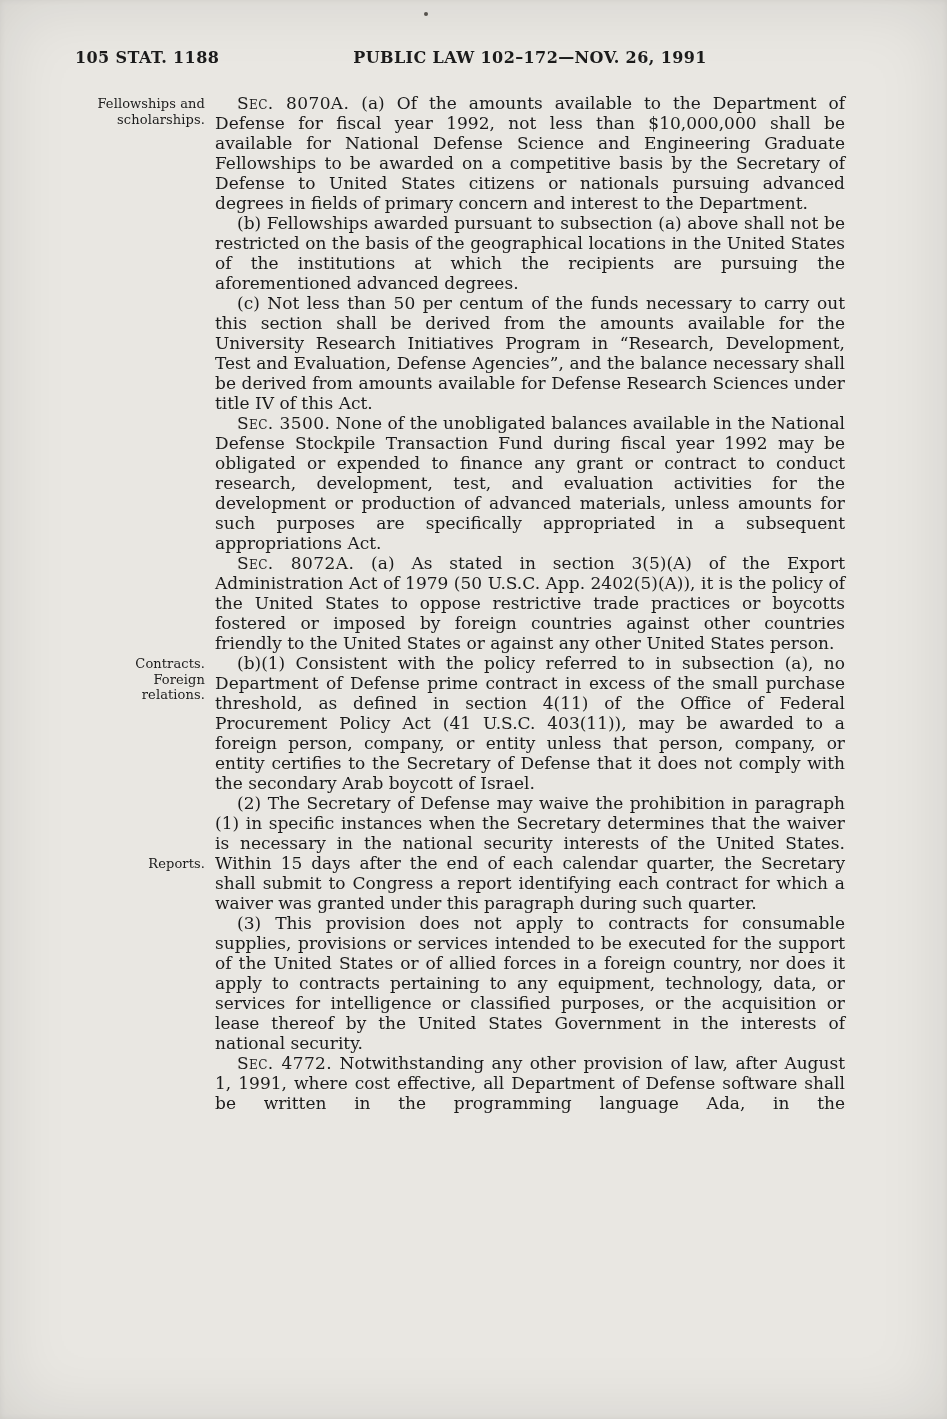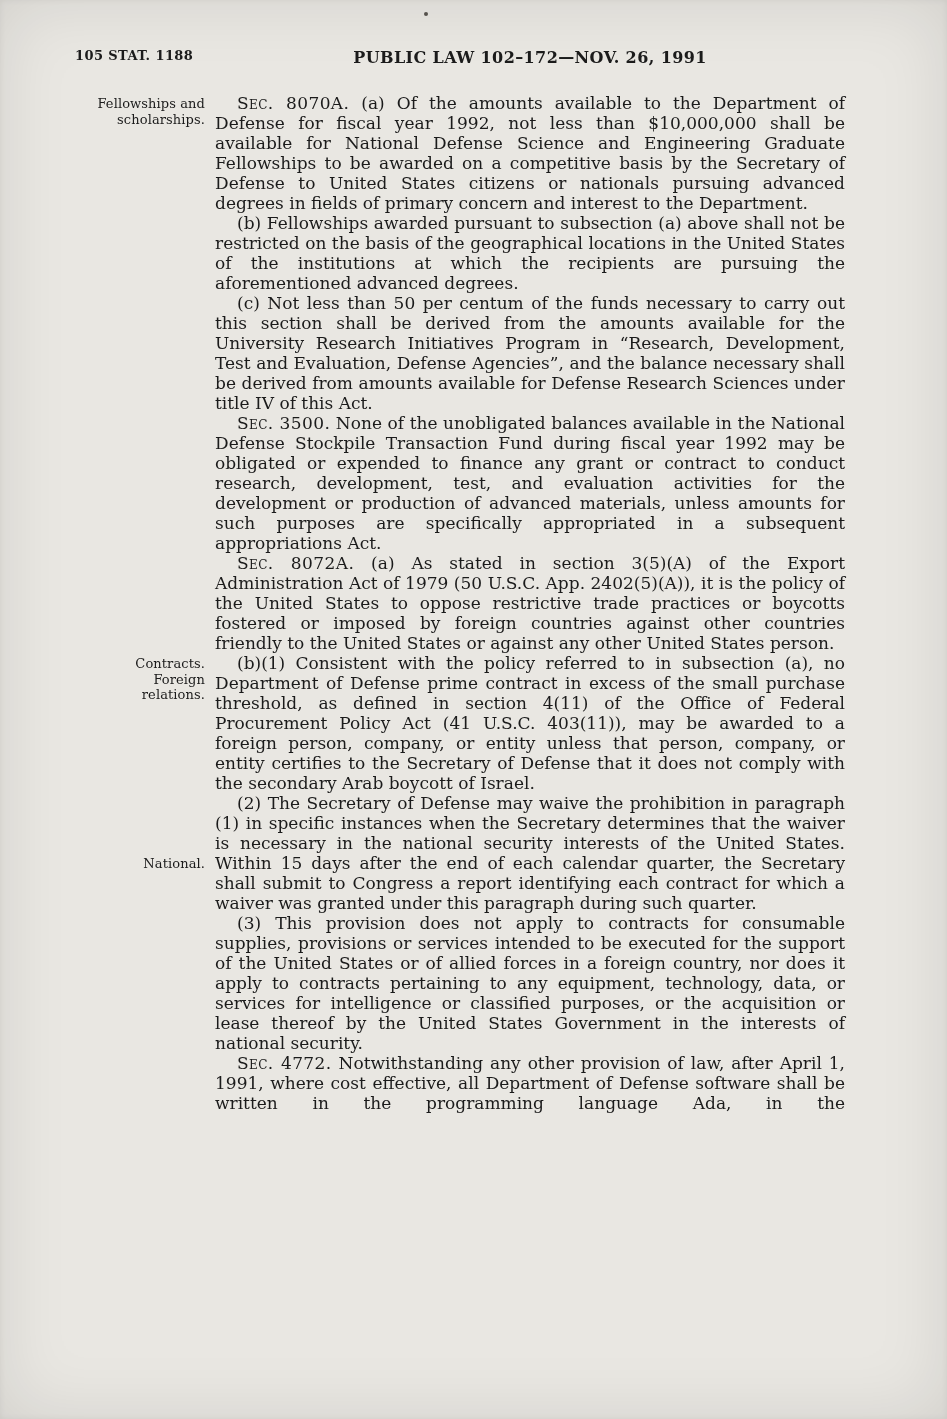--- a/index.html
+++ b/index.html
@@ -27,21 +27,21 @@
     top: 12px;
     width: 4px;
     height: 4px;
     border-radius: 50%;
     background: #55524c;
   }
   .header-stat {
     position: absolute;
     left: 75px;
     top: 48px;
-    font-size: 13px;
+    font-size: 16px;
     font-weight: bold;
     letter-spacing: 0.4px;
     white-space: nowrap;
   }
   .header-title {
     position: absolute;
     left: 215px;
     top: 48px;
     width: 630px;
     text-align: center;
@@ -133,29 +133,29 @@
 
     <p class="para">
       <span class="margin-note">Contracts.
 Foreign
 relations.</span>
       <span class="sec"></span>
       <span>(b)(1) Consistent with the policy referred to in subsection (a), no Department of Defense prime contract in excess of the small purchase threshold, as defined in section 4(11) of the Office of Federal Procurement Policy Act (41 U.S.C. 403(11)), may be awarded to a foreign person, company, or entity unless that person, company, or entity certifies to the Secretary of Defense that it does not comply with the secondary Arab boycott of Israel.</span>
     </p>
 
     <p class="para">
-      <span class="margin-note note-reports">National.</span>
+      <span class="margin-note note-reports">Reports.</span>
       <span class="sec"></span>
       <span>(2) The Secretary of Defense may waive the prohibition in paragraph (1) in specific instances when the Secretary determines that the waiver is necessary in the national security interests of the United States. Within 15 days after the end of each calendar quarter, the Secretary shall submit to Congress a report identifying each contract for which a waiver was granted under this paragraph during such quarter.</span>
     </p>
 
     <p class="para">
       <span class="sec"></span>
       <span>(3) This provision does not apply to contracts for consumable supplies, provisions or services intended to be executed for the support of the United States or of allied forces in a foreign country, nor does it apply to contracts pertaining to any equipment, technology, data, or services for intelligence or classified purposes, or the acquisition or lease thereof by the United States Government in the interests of national security.</span>
     </p>
 
     <p class="para continued">
       <span class="sec">Sec. 4772.</span>
-      <span>Notwithstanding any other provision of law, after April 1, 1991, where cost effective, all Department of Defense software shall be written in the programming language Ada, in the</span>
+      <span>Notwithstanding any other provision of law, after August 1, 1991, where cost effective, all Department of Defense software shall be written in the programming language Ada, in the</span>
     </p>
 
   </div>
 </div>
 
 </body></html>

